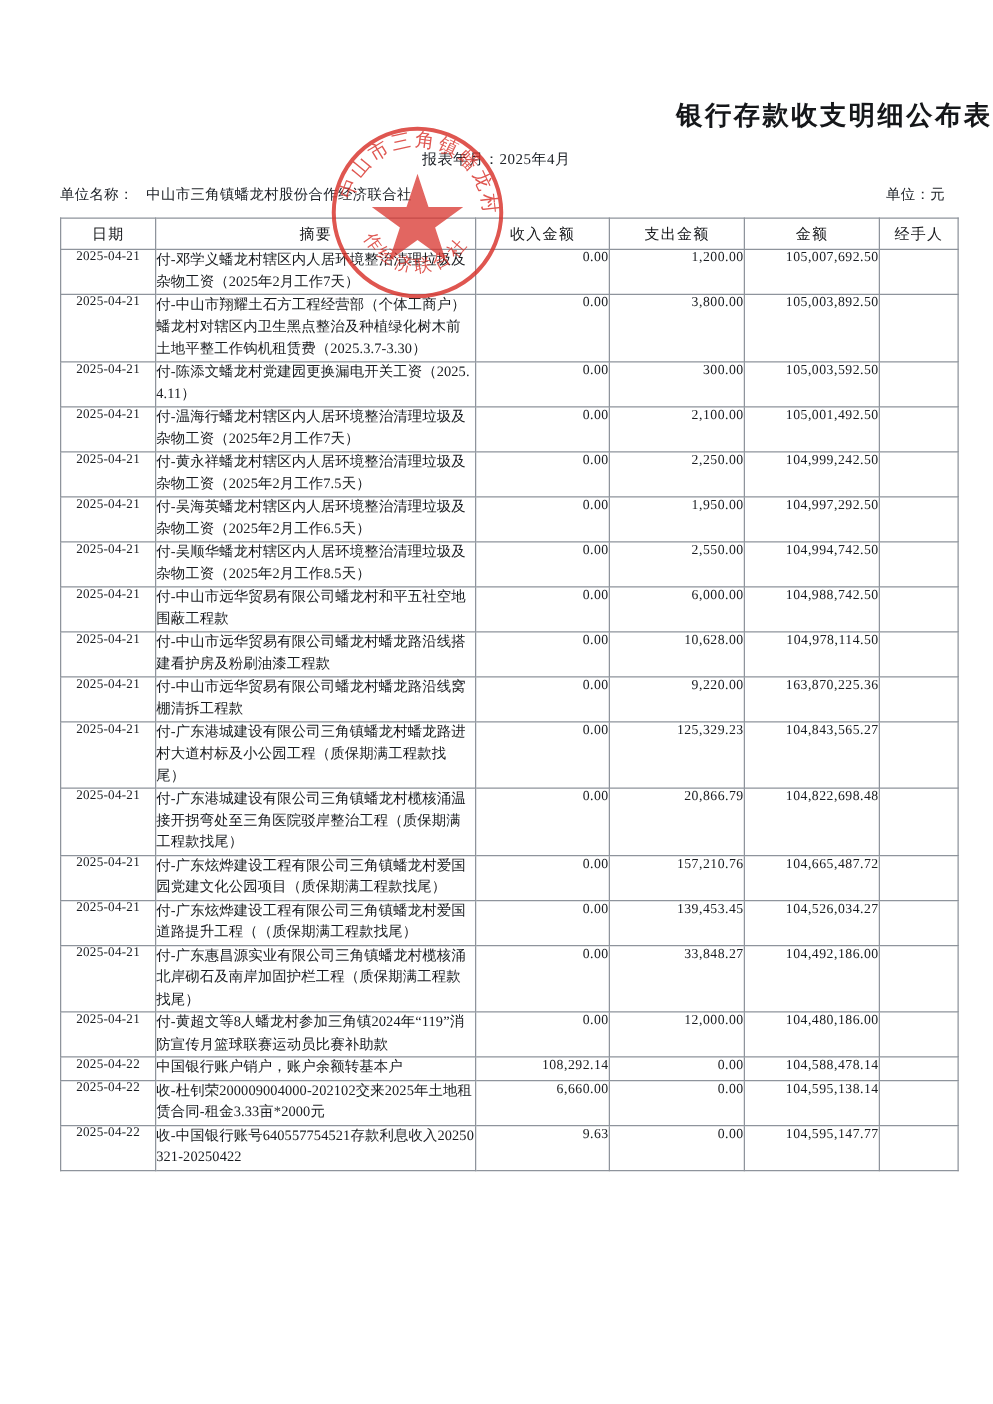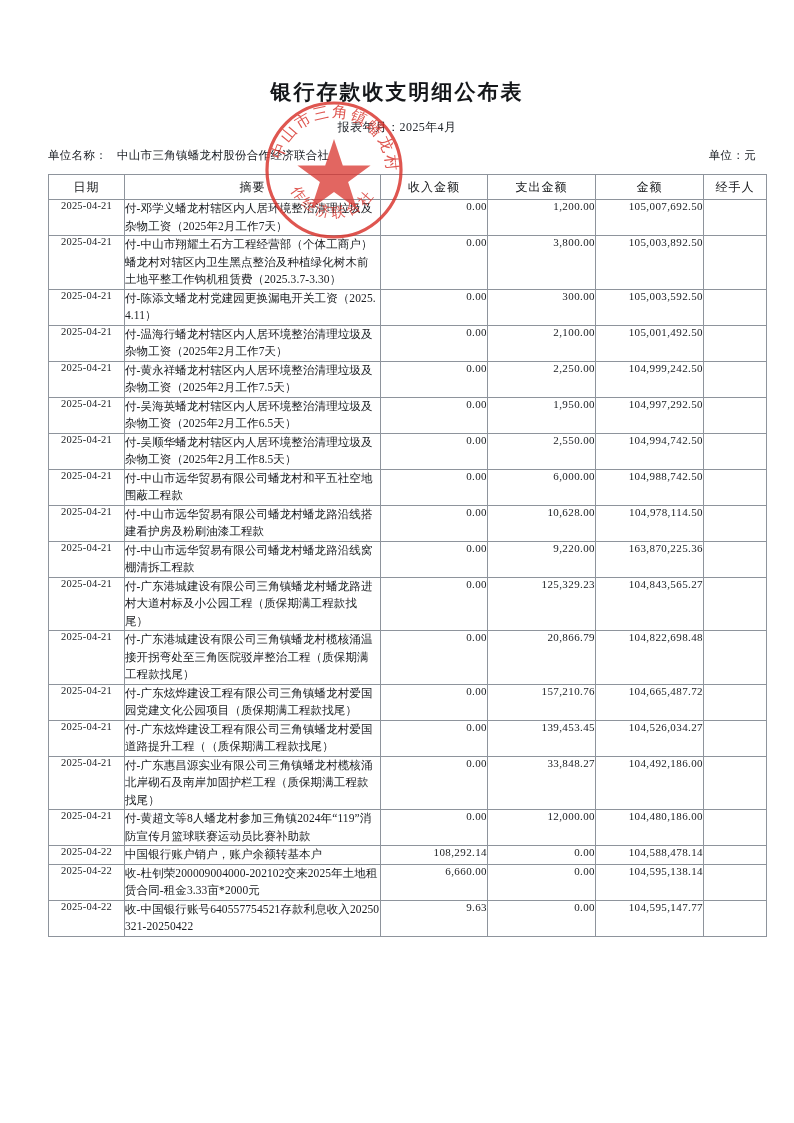--- a/index.html
+++ b/index.html
@@ -18,21 +18,21 @@
   .page {
     position: relative;
     width: 794px;
     height: 1123px;
     box-sizing: border-box;
     padding: 0;
   }
 
   
   .doc-title {
-    text-align: center;
+    text-align: right;
     font-size: 21px;
     font-weight: bold;
     letter-spacing: 2px;
     margin: 0;
     padding-top: 78px;
     color: #15171a;
   }
   .doc-subtitle {
     text-align: center;
     font-size: 12px;

